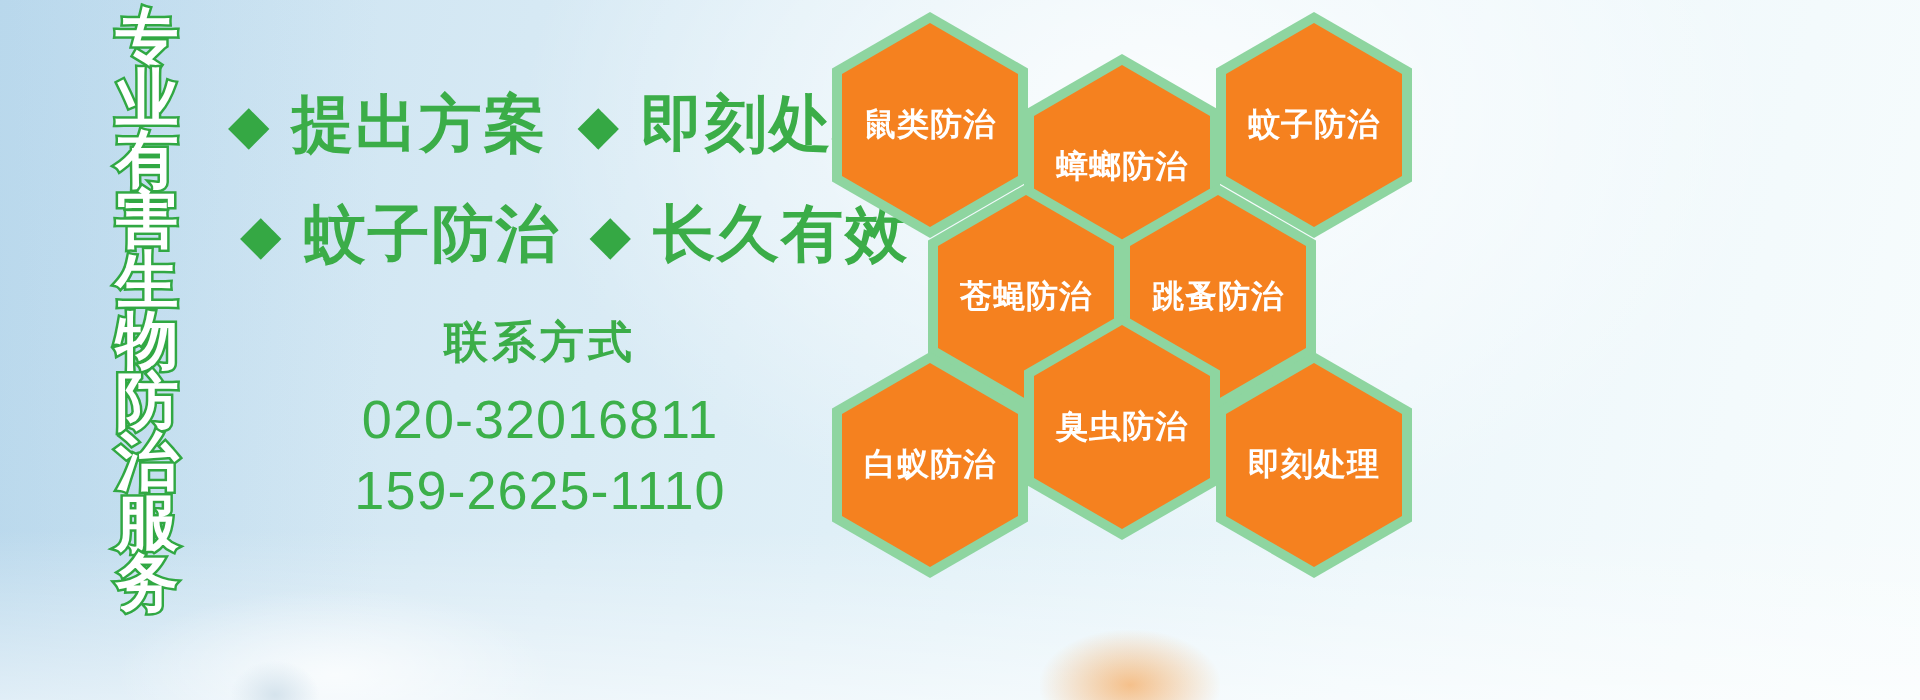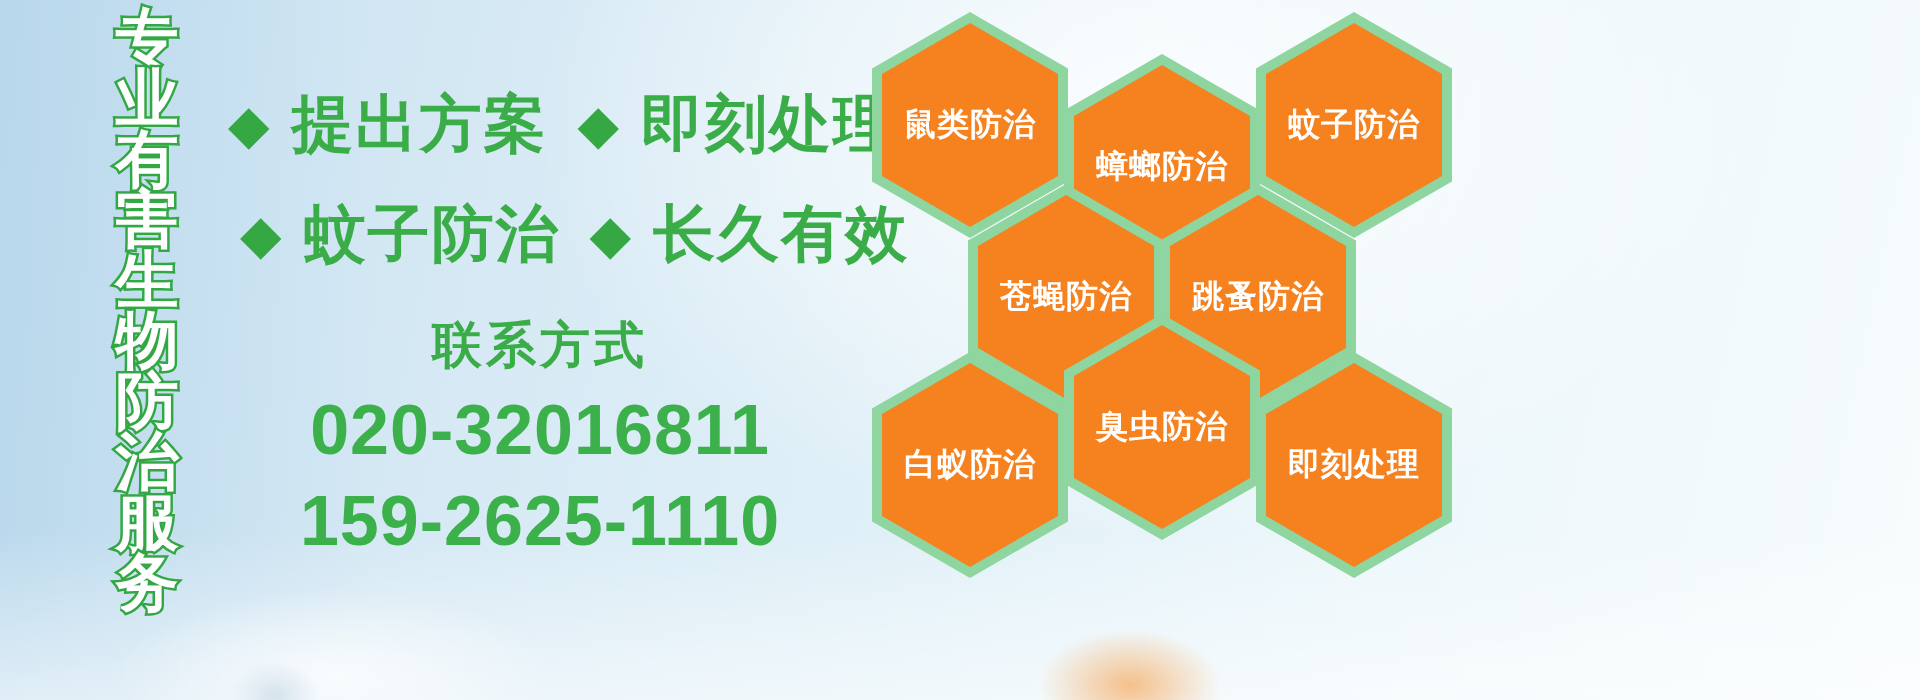--- a/index.html
+++ b/index.html
@@ -72,31 +72,31 @@
   }
   .diamond.second{margin-left:30px;}
   .feature-text{letter-spacing:2px;font-family:Liberation Mono, monospace;}
 
   
   #contact-block{
     position:absolute;left:260px;top:318px;width:560px;
     text-align:center;color:#3bad48;
   }
   #contact-label{
-    font-size:50px;font-weight:bold;letter-spacing:4px;line-height:1.1;
-    margin-bottom:12px;
+    font-size:44px;font-weight:bold;letter-spacing:4px;line-height:1.1;
+    margin-bottom:18px;
   }
   .phone{
-    font-size:70px;font-weight:bold;letter-spacing:1px;line-height:1.30;
+    font-size:54px;font-weight:normal;letter-spacing:1px;line-height:1.30;
     color:#3cb04a;
   }
 
   
   #honeycomb{
-    position:absolute;left:872px;top:4px;width:600px;height:568px;
+    position:absolute;left:832px;top:4px;width:600px;height:568px;
   }
   .hex{
     position:absolute;width:196px;height:226px;
     background:#8ed5a0;
     clip-path:polygon(50% 0%,100% 25%,100% 75%,50% 100%,0% 75%,0% 25%);
   }
   .hex-inner{
     position:absolute;left:10px;top:11px;
     width:176px;height:204px;
     background:#f5811f;

